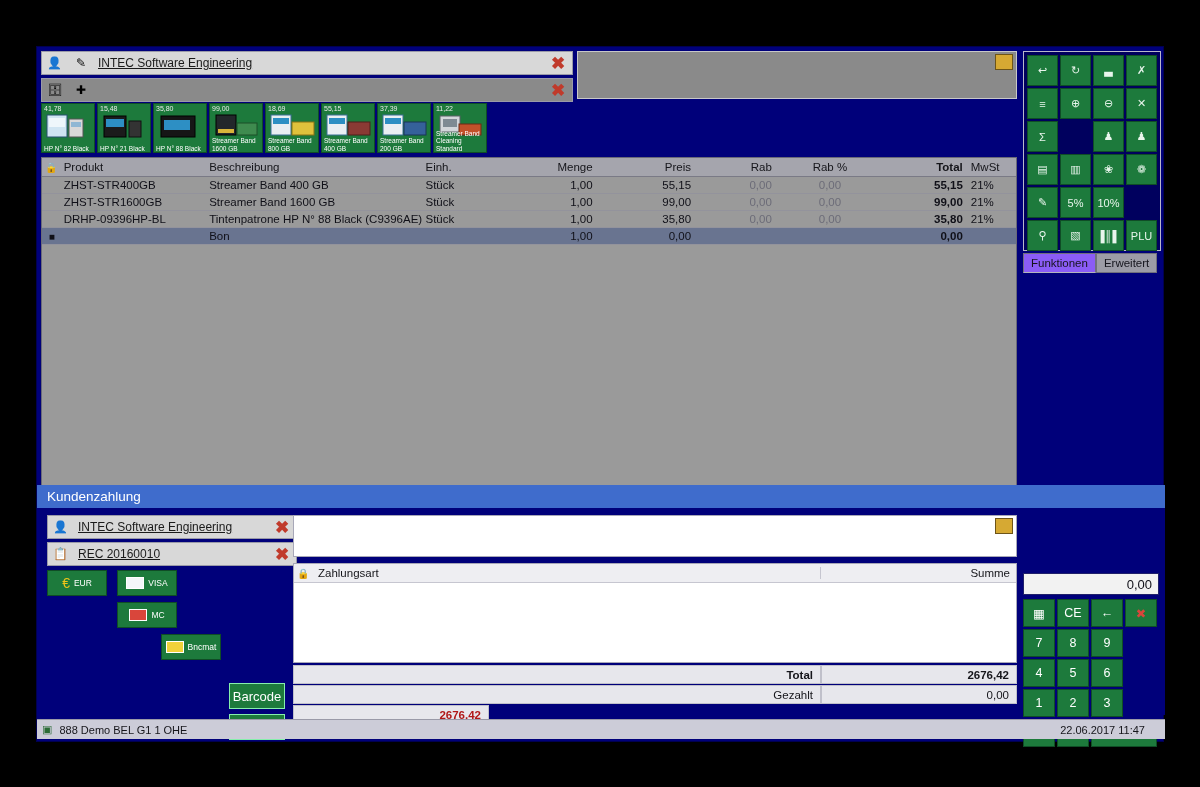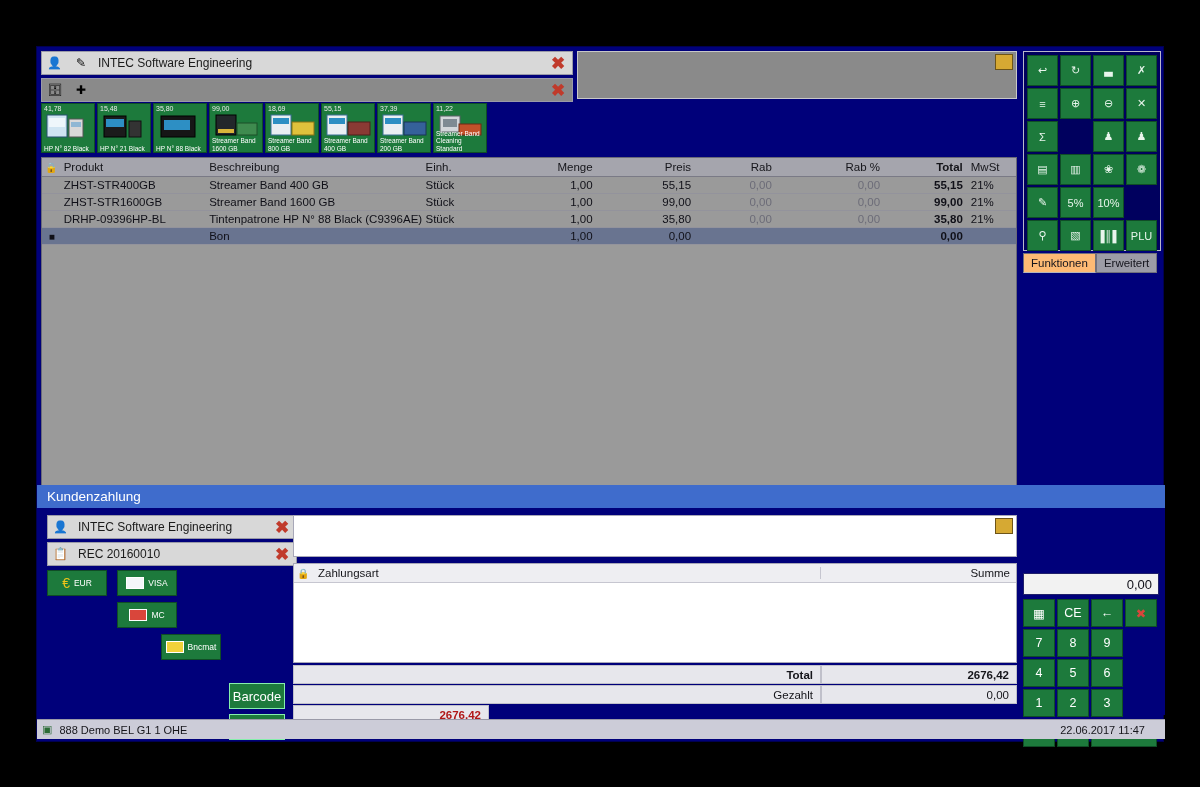--- a/index.html
+++ b/index.html
@@ -24,21 +24,21 @@
     background: #d8d8d8;
     border: 1px solid #9a9aa8;
   }
   .field-row.grey { background: #8a8a8a; }
   .field-icon {
     width: 20px; height: 18px; margin: 0 3px;
     display: flex; align-items: center; justify-content: center;
     font-size: 12px; line-height: 1;
   }
   .field-text {
-    flex: 1; font-size: 12px; color: #1a1a1a; padding-left: 4px;
+    flex: 1; font-size: 12px; color: #1a1a1a; padding-left: 4px; text-decoration: underline;
   }
   .xbtn {
     width: 22px; height: 20px; margin-right: 3px;
     display: flex; align-items: center; justify-content: center;
     font-size: 17px; font-weight: bold; color: #c03a2b;
     cursor: pointer; line-height: 1;
   }
   .memo-panel {
     position: absolute; left: 540px; top: 4px;
     width: 440px; height: 48px;
@@ -88,21 +88,21 @@
     font-size: 11.5px; color: #101018;
     border-bottom: 1px solid #93939c;
   }
   .grid-row.sel { background: #697490; }
   .c-prod   { width: 148px; padding-left: 2px; }
   .c-desc   { width: 220px; padding-left: 2px; }
   .c-einh   { width: 70px;  padding-left: 2px; }
   .c-menge  { width: 110px; text-align: right; padding-right: 8px; }
   .c-preis  { width: 100px; text-align: right; padding-right: 8px; }
   .c-rab    { width: 82px;  text-align: right; padding-right: 8px; }
-  .c-rabp   { width: 110px; text-align: right; padding-right: 8px; }
+  .c-rabp   { width: 110px; text-align: center; padding-right: 8px; }
   .c-total  { width: 80px;  text-align: right; padding-right: 4px; font-weight: bold; }
   .c-mwst   { width: 50px;  padding-left: 4px; }
   .dim { color: #6c6c78; }
 
   
   .fnpanel {
     position: absolute; left: 986px; top: 4px;
     width: 138px; height: 200px;
     background: #00005e; border: 1px solid #b8b8c8;
     padding: 3px;
@@ -118,21 +118,21 @@
   }
   .fnbtn.empty { background: transparent; border: none; cursor: default; }
   .tabs { position: absolute; left: 986px; top: 206px; display: flex; }
   .tab {
     height: 20px; padding: 0 7px;
     display: flex; align-items: center;
     font-size: 11.5px; color: #14141c;
     background: #9c9ca6; border: 1px solid #70707c;
     cursor: pointer;
   }
-  .tab.active { background: #fdba74; border-bottom-color: #b4b4bc; }
+  .tab.active { background: #8b5cf6; border-bottom-color: #b4b4bc; }
 
   
   .dlg {
     position: absolute; left: 0px; top: 438px;
     width: 1128px; height: 230px;
     background: #00007a;
   }
   .dlg-title {
     height: 23px; background: #3f6ccc;
     display: flex; align-items: center; padding-left: 10px;

